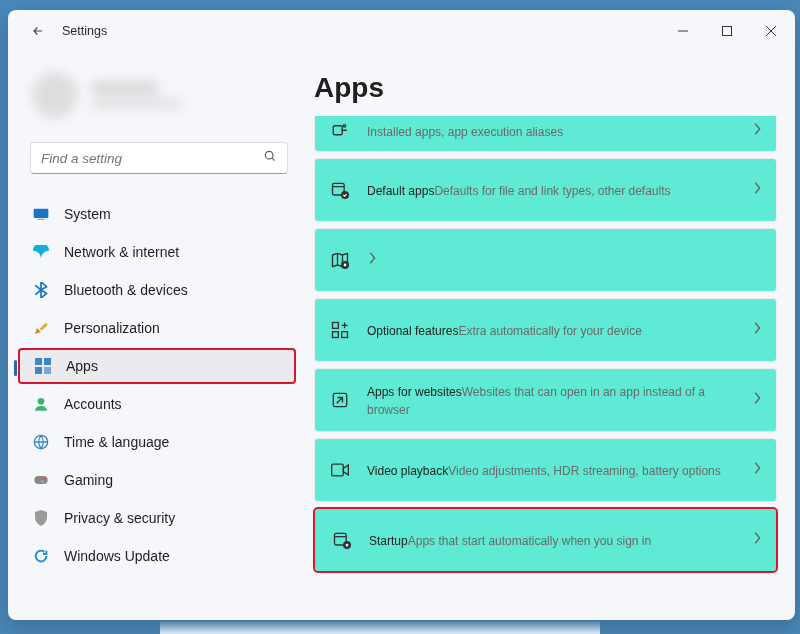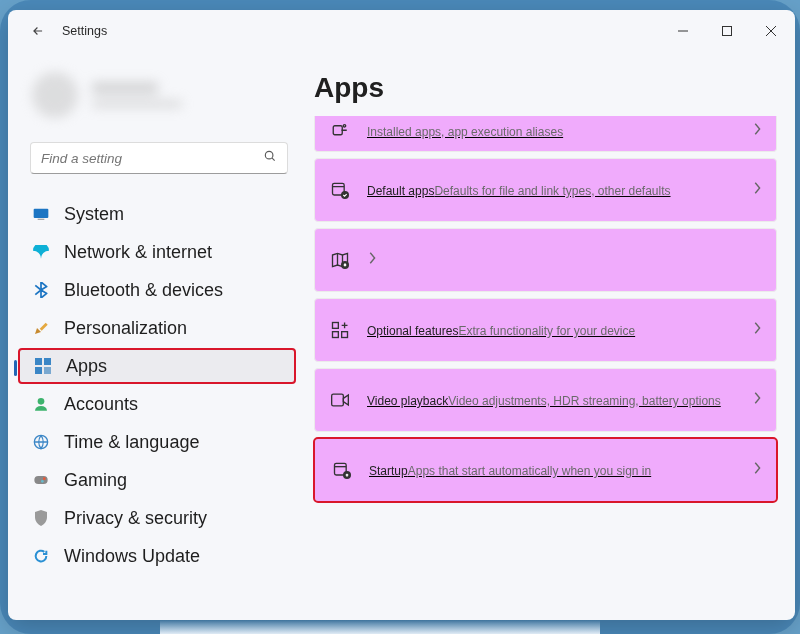--- a/index.html
+++ b/index.html
@@ -6,21 +6,20 @@
     html, body { width: 800px; height: 634px; overflow: hidden; }
     body {
       font-family: "Segoe UI", Arial, sans-serif;
       background: #66a0c8;
     }
     .desktop {
       width: 800px; height: 634px;
       background: #4a88b8;
       position: relative;
       padding-top: 0;
-      border-radius: 31px;
     }
     .window {
       position: absolute;
       top: 10px;
       left: 8px;
       width: 787px;
       height: 610px;
       background: #f6f7fa;
       border-radius: 8px;
       box-shadow: 0 8px 24px rgba(0,0,0,.2);
@@ -115,21 +114,21 @@
     .nav { padding-top: 6px; }
     .nav-item {
       height: 36px;
       margin: 2px 10px;
       padding: 0 12px 0 14px;
       display: flex;
       align-items: center;
       gap: 14px;
       border-radius: 4px;
       color: #1e1e1e;
-      font-size: 18px;
+      font-size: 14px;
       cursor: default;
       position: relative;
     }
     .nav-item .nav-icn {
       width: 18px; display: flex; justify-content: center;
       color: #2a6dd8;
     }
     .nav-item.selected {
       background: #ebebef;
     }
@@ -159,29 +158,28 @@
       color: #202020;
       margin-left: 8px;
       margin-bottom: 12px;
     }
     .cards {
       display: flex; flex-direction: column;
       gap: 6px;
       margin-left: 8px;
     }
     .card {
-      background: #f0abfc;
+      background: #5eead4;
       border: 1px solid #ebebeb;
       border-radius: 4px;
       min-height: 64px;
       display: flex;
       align-items: center;
       padding: 0 14px;
       gap: 16px;
-      text-decoration: underline;
     }
     .card.partial {
       min-height: 36px;
       border-top: 0;
       border-top-left-radius: 0;
       border-top-right-radius: 0;
       padding-top: 0;
       padding-bottom: 6px;
     }
     .card .icon {
@@ -407,26 +405,38 @@
 
           <div class="card">
             <span class="icon">
                 <svg width="20" height="20" viewBox="0 0 24 24" fill="none" stroke="#333" stroke-width="1.6">
                   <rect x="3" y="3" width="7" height="7"></rect>
                   <rect x="3" y="14" width="7" height="7"></rect>
                   <rect x="14" y="14" width="7" height="7"></rect>
                   <path d="M17.5 3v7M14 6.5h7"></path>
                 </svg>
               </span>
-            <span class="txt"><span class="ttl">Optional features</span><span class="sub">Extra functionality for your device</span></span>
-            <span class="chev"><svg width="10" height="14" viewBox="0 0 10 16" fill="none" stroke="currentColor" stroke-width="1.6">
-                  <path d="M3 2l5 6-5 6"></path>
-                </svg></span>
-          </div>
-
+            <span class="txt"><span class="ttl">Optional features</span><span class="sub">Extra automatically for your device</span></span>
+            <span class="chev"><svg width="10" height="14" viewBox="0 0 10 16" fill="none" stroke="currentColor" stroke-width="1.6">
+                  <path d="M3 2l5 6-5 6"></path>
+                </svg></span>
+          </div>
+
+          <div class="card">
+            <span class="icon">
+                <svg width="20" height="20" viewBox="0 0 24 24" fill="none" stroke="#333" stroke-width="1.6">
+                  <rect x="4" y="4" width="16" height="16" rx="2"></rect>
+                  <path d="M9 9h6v6M15 9l-7 7"></path>
+                </svg>
+              </span>
+            <span class="txt"><span class="ttl">Apps for websites</span><span class="sub">Websites that can open in an app instead of a browser</span></span>
+            <span class="chev"><svg width="10" height="14" viewBox="0 0 10 16" fill="none" stroke="currentColor" stroke-width="1.6">
+                  <path d="M3 2l5 6-5 6"></path>
+                </svg></span>
+          </div>
 
           <div class="card">
             <span class="icon">
                 <svg width="20" height="18" viewBox="0 0 24 20" fill="none" stroke="#333" stroke-width="1.6">
                   <rect x="2" y="3" width="14" height="14" rx="2"></rect>
                   <path d="M16 8l6-4v12l-6-4z"></path>
                 </svg>
               </span>
             <span class="txt"><span class="ttl">Video playback</span><span class="sub">Video adjustments, HDR streaming, battery options</span></span>
             <span class="chev"><svg width="10" height="14" viewBox="0 0 10 16" fill="none" stroke="currentColor" stroke-width="1.6">

